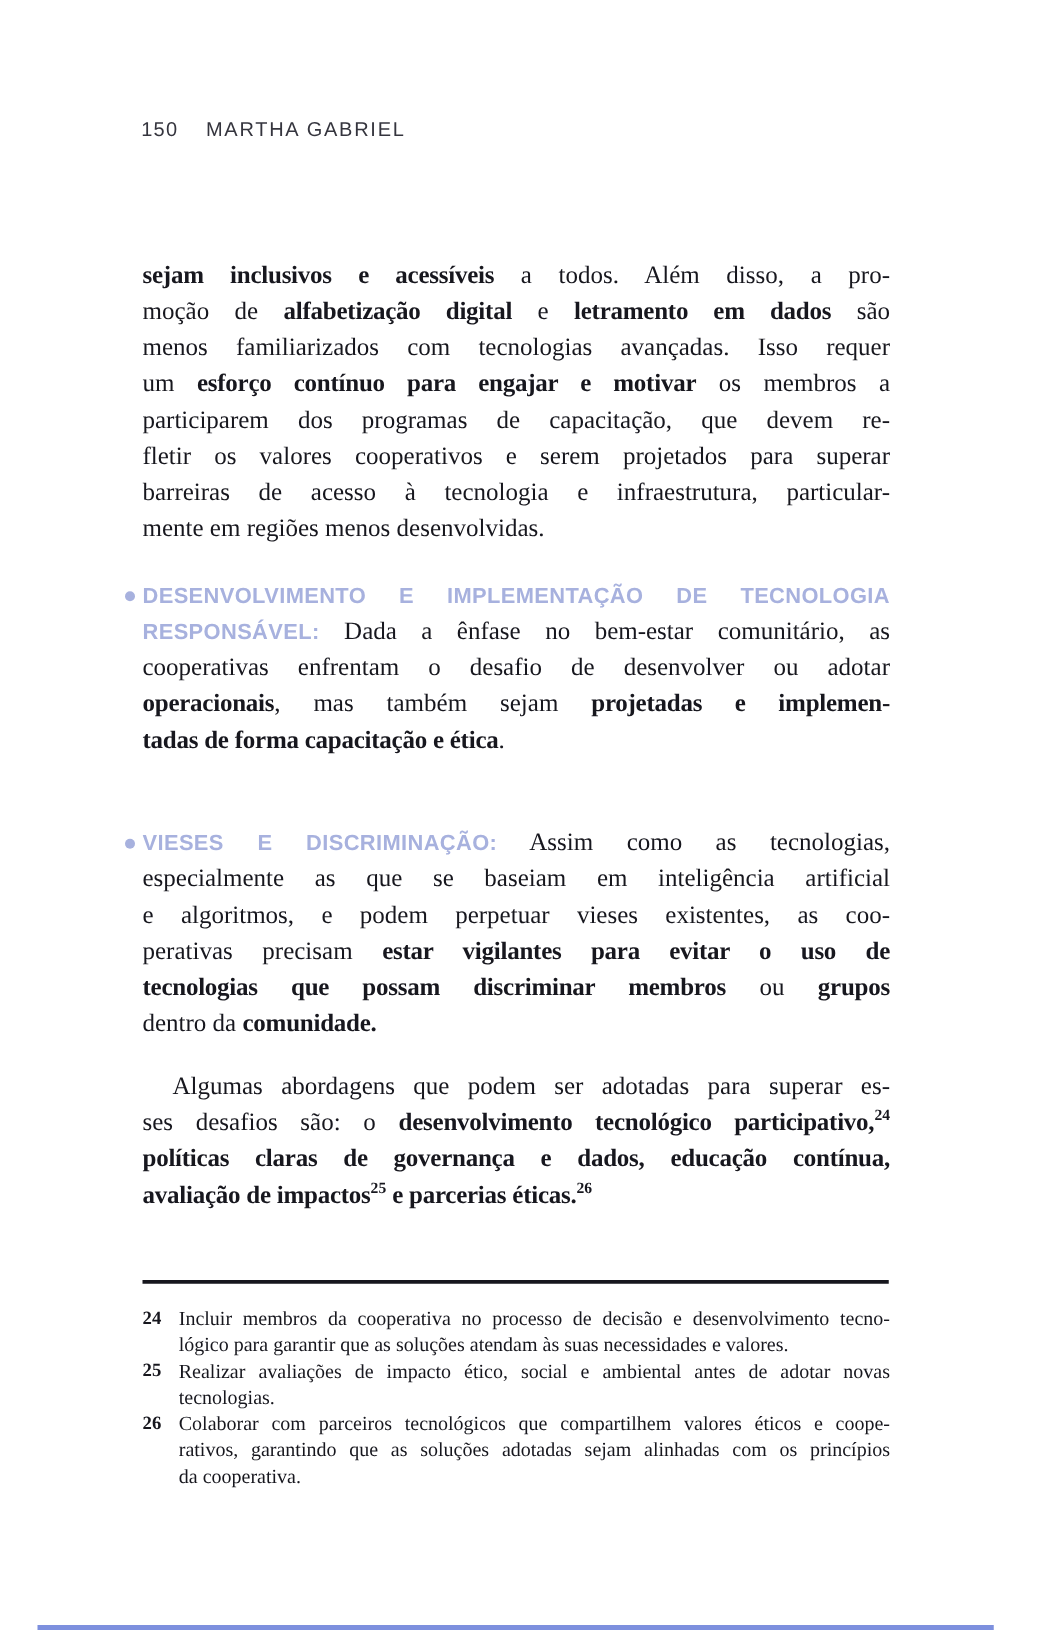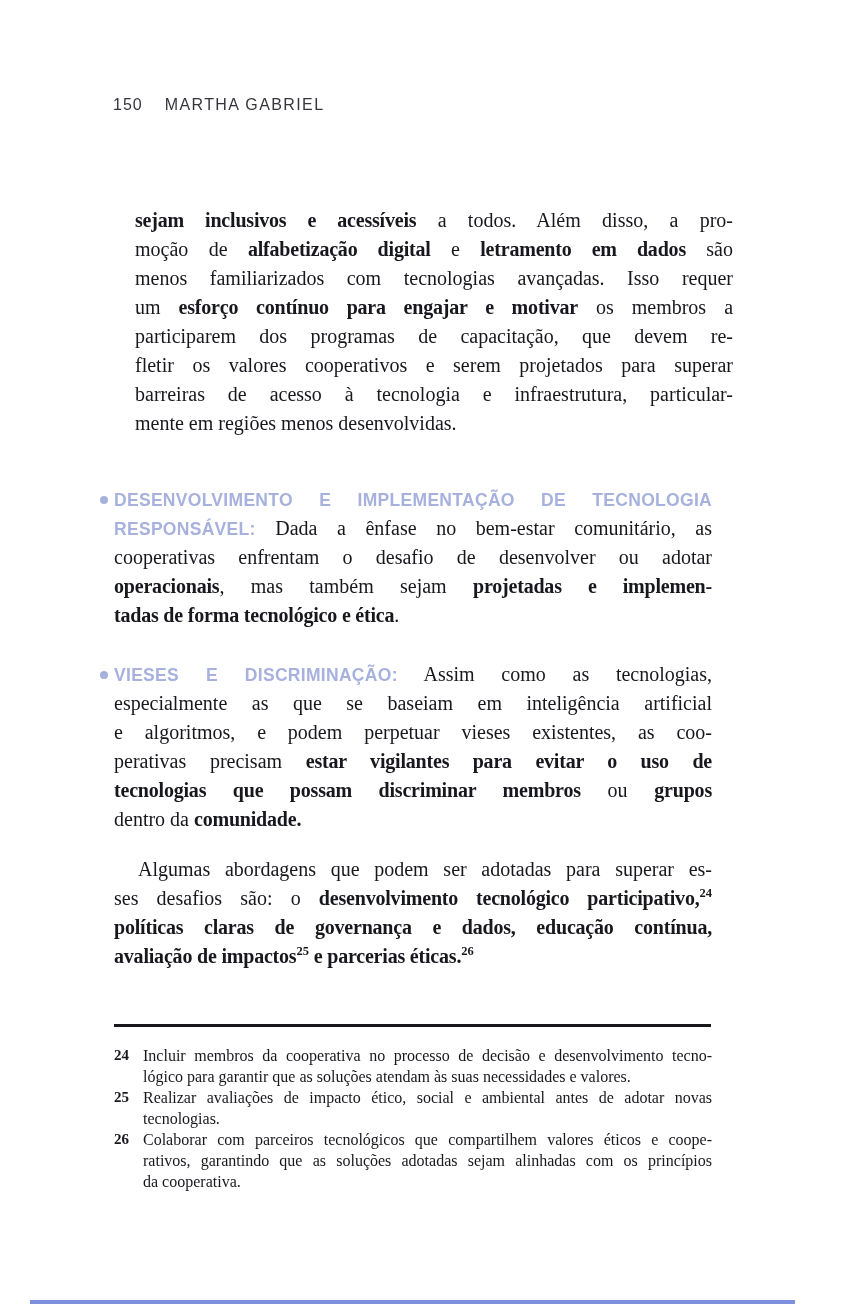--- a/index.html
+++ b/index.html
@@ -5,22 +5,22 @@
   html,body{margin:0;padding:0;background:#ffffff;}
   .page{position:relative;width:850px;height:1304px;background:#ffffff;overflow:hidden;
         font-family:"Liberation Serif",serif;}
   .page-header{position:absolute;left:113px;top:96px;
         font-family:"Liberation Sans",sans-serif;font-size:16px;font-weight:400;
         color:var(--header-text,#35353e);letter-spacing:1.4px;white-space:nowrap;}
   .page-header .num{display:inline-block;margin-right:22px;letter-spacing:1px;}
   .body-blocks{position:absolute;left:0;top:0;width:850px;}
   .block{position:absolute;left:114px;width:598px;font-size:20px;line-height:29px;
         color:var(--body-text,#17171e);}
-  .block:nth-child(1){top:206px;margin-left:21px;}
-  .block:nth-child(2){top:485px;}
+  .block:nth-child(1){top:206px;}
+  .block:nth-child(2){top:462px;}
   .block:nth-child(3){top:660px;}
   .block:nth-child(4){top:855px;}
   .ln{height:29px;overflow:hidden;}
   .ln.j{text-align:justify;text-align-last:justify;text-justify:inter-word;}
   .ln.ind{text-indent:24px;}
   .b{font-weight:bold;letter-spacing:-0.2px;}
   .h{font-family:"Liberation Sans",sans-serif;font-weight:bold;font-size:17.5px;
      color:var(--accent,#a7b1de);letter-spacing:0.3px;}
   .sup{font-size:12.5px;position:relative;top:-8px;font-weight:bold;letter-spacing:0;}
   .bullet .dot{position:absolute;left:-14px;top:11px;width:8px;height:8px;border-radius:50%;
@@ -55,21 +55,21 @@
         <div class="ln j"><span>fletir os valores cooperativos e serem projetados para superar</span></div>
         <div class="ln j"><span>barreiras de acesso à tecnologia e infraestrutura, particular-</span></div>
         <div class="ln"><span>mente em regiões menos desenvolvidas.</span></div>
       </div>
       <div class="block bullet">
         <span class="dot"></span>
         <div class="ln j"><span class="h">DESENVOLVIMENTO E IMPLEMENTAÇÃO DE TECNOLOGIA</span></div>
         <div class="ln j"><span class="h">RESPONSÁVEL:</span><span> Dada a ênfase no bem-estar comunitário, as</span></div>
         <div class="ln j"><span>cooperativas enfrentam o desafio de desenvolver ou adotar</span></div>
         <div class="ln j"><span class="b">operacionais</span><span>, mas também sejam </span><span class="b">projetadas e implemen-</span></div>
-        <div class="ln"><span class="b">tadas de forma tecnológico e ética</span><span>.</span></div>
+        <div class="ln"><span class="b">tadas de forma capacitação e ética</span><span>.</span></div>
       </div>
       <div class="block bullet">
         <span class="dot"></span>
         <div class="ln j"><span class="h">VIESES E DISCRIMINAÇÃO:</span><span> Assim como as tecnologias,</span></div>
         <div class="ln j"><span>especialmente as que se baseiam em inteligência artificial</span></div>
         <div class="ln j"><span>e algoritmos, e podem perpetuar vieses existentes, as coo-</span></div>
         <div class="ln j"><span>perativas precisam </span><span class="b">estar vigilantes para evitar o uso de</span></div>
         <div class="ln j"><span class="b">tecnologias que possam discriminar membros</span><span> ou </span><span class="b">grupos</span></div>
         <div class="ln"><span>dentro da </span><span class="b">comunidade.</span></div>
       </div>

